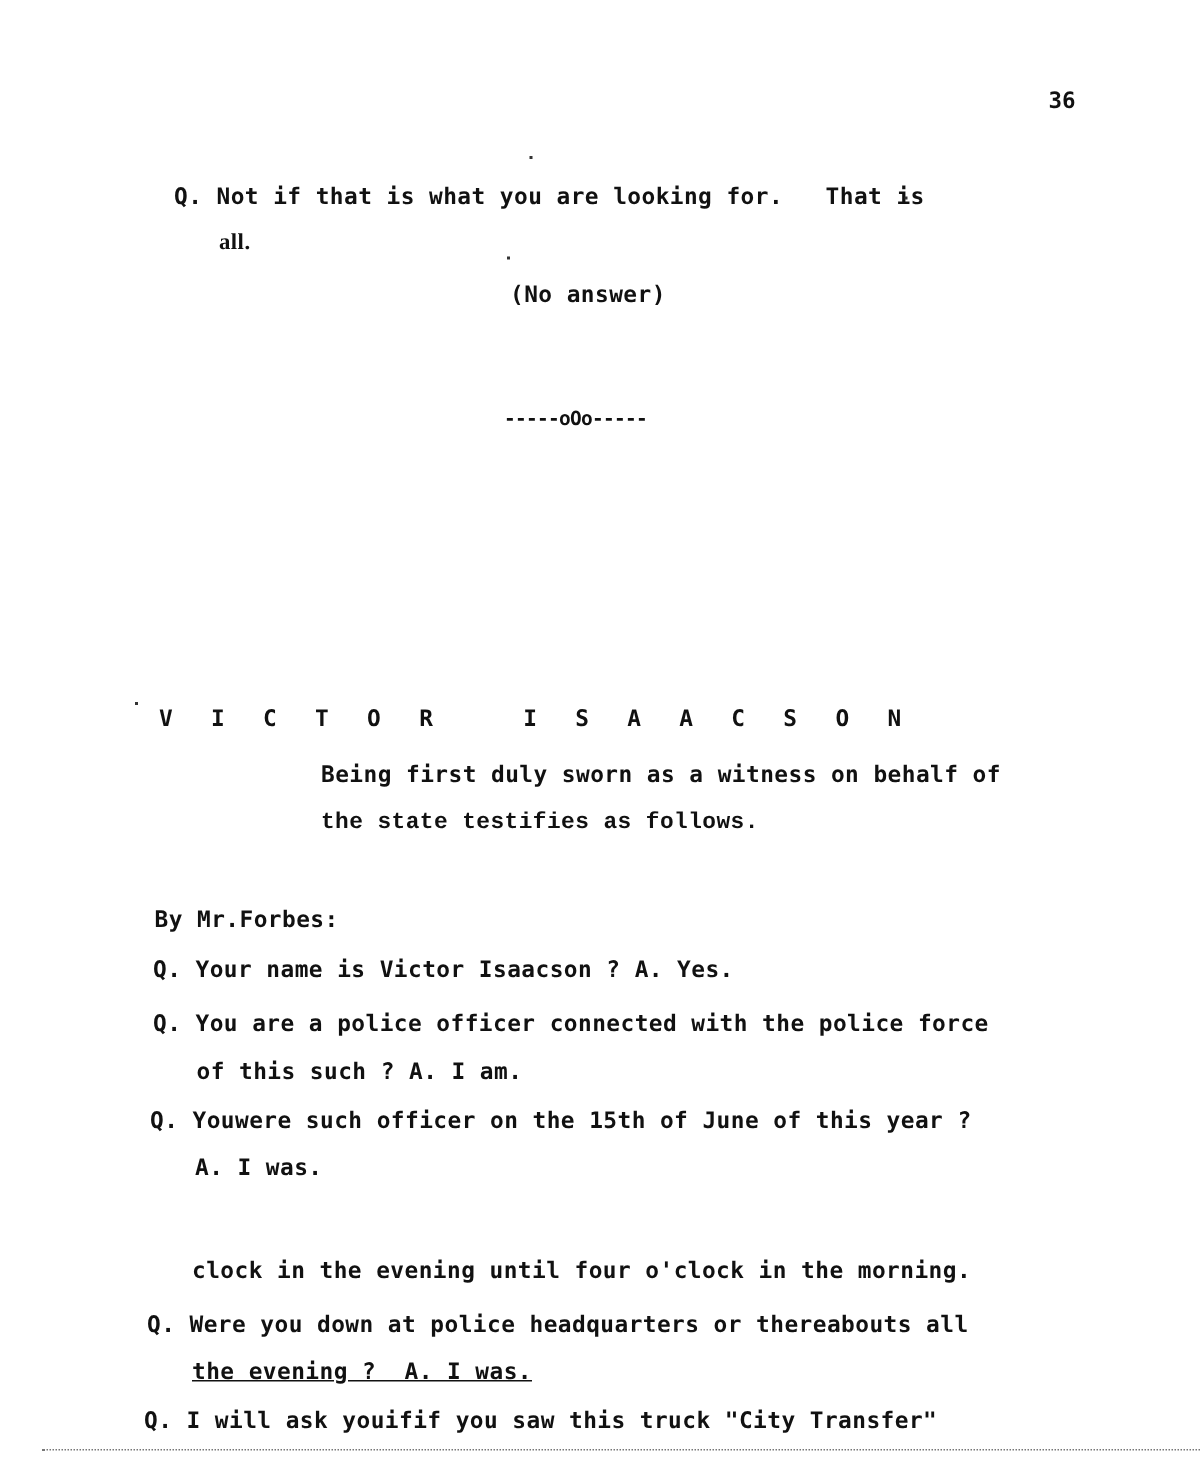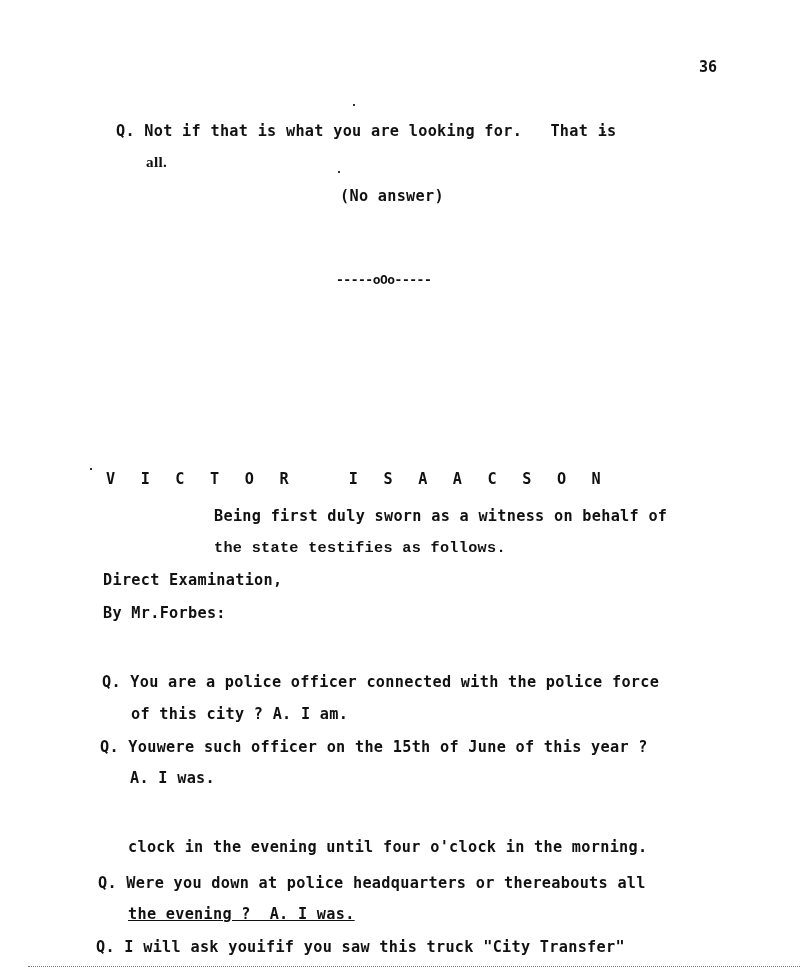--- a/index.html
+++ b/index.html
@@ -30,25 +30,25 @@
 
   <div class="line" style="left:88px; top:122px;">Q. Not if that is what you are looking for.   That is</div>
   <div class="line" style="left:118px; top:153px;font-family:Liberation Serif, serif;">all.</div>
   <div class="line" style="left:312px; top:187px;">(No answer)</div>
 
   <div class="separator">-----oOo-----</div>
 
   <div class="line" style="left:186px; top:507px;">Being first duly sworn as a witness on behalf of</div>
   <div class="line witness-name" style="left:78px; top:470px;">V I C T O R   I S A A C S O N</div>
   <div class="line" style="left:186px; top:539px;font-family:Liberation Mono, monospace;">the state testifies as follows.</div>
-  <div class="line" style="left:75px; top:571px;">Direct Examination,</div>
   <div class="line" style="left:75px; top:604px;">By Mr.Forbes:</div>
 
+  <div class="line" style="left:74px; top:637px;">Q. Your name is Victor Isaacson ? A. Yes.</div>
   <div class="line" style="left:74px; top:673px;">Q. You are a police officer connected with the police force</div>
-  <div class="line" style="left:103px; top:705px;">of this city ? A. I am.</div>
+  <div class="line" style="left:103px; top:705px;">of this such ? A. I am.</div>
   <div class="line" style="left:72px; top:738px;">Q. Youwere such officer on the 15th of June of this year ?</div>
   <div class="line" style="left:102px; top:769px;">A. I was.</div>
   <div class="line" style="left:100px; top:838px;">clock in the evening until four o'clock in the morning.</div>
   <div class="line" style="left:70px; top:874px;">Q. Were you down at police headquarters or thereabouts all</div>
   <div class="line" style="left:100px; top:905px;text-decoration:underline;">the evening ?  A. I was.</div>
   <div class="line" style="left:68px; top:938px;">Q. I will ask youifif you saw this truck "City Transfer"</div>
 
   <div class="bottom-rule"></div>
 
   <div class="speck" style="left:325px; top:104px;"></div>

